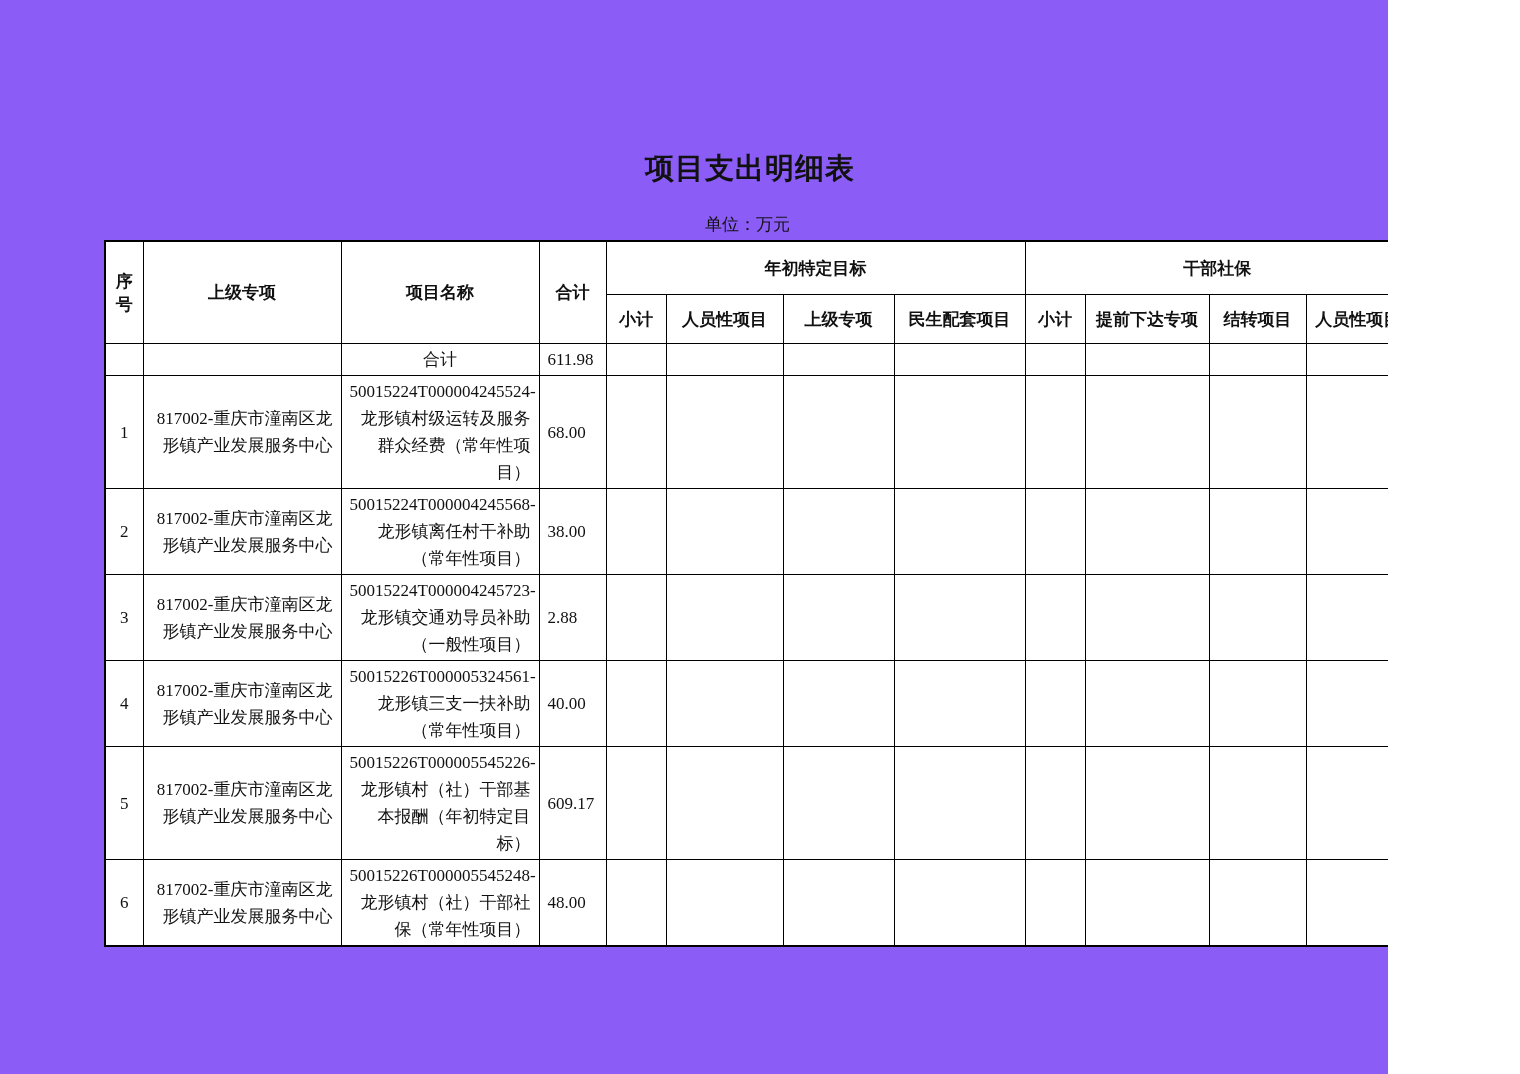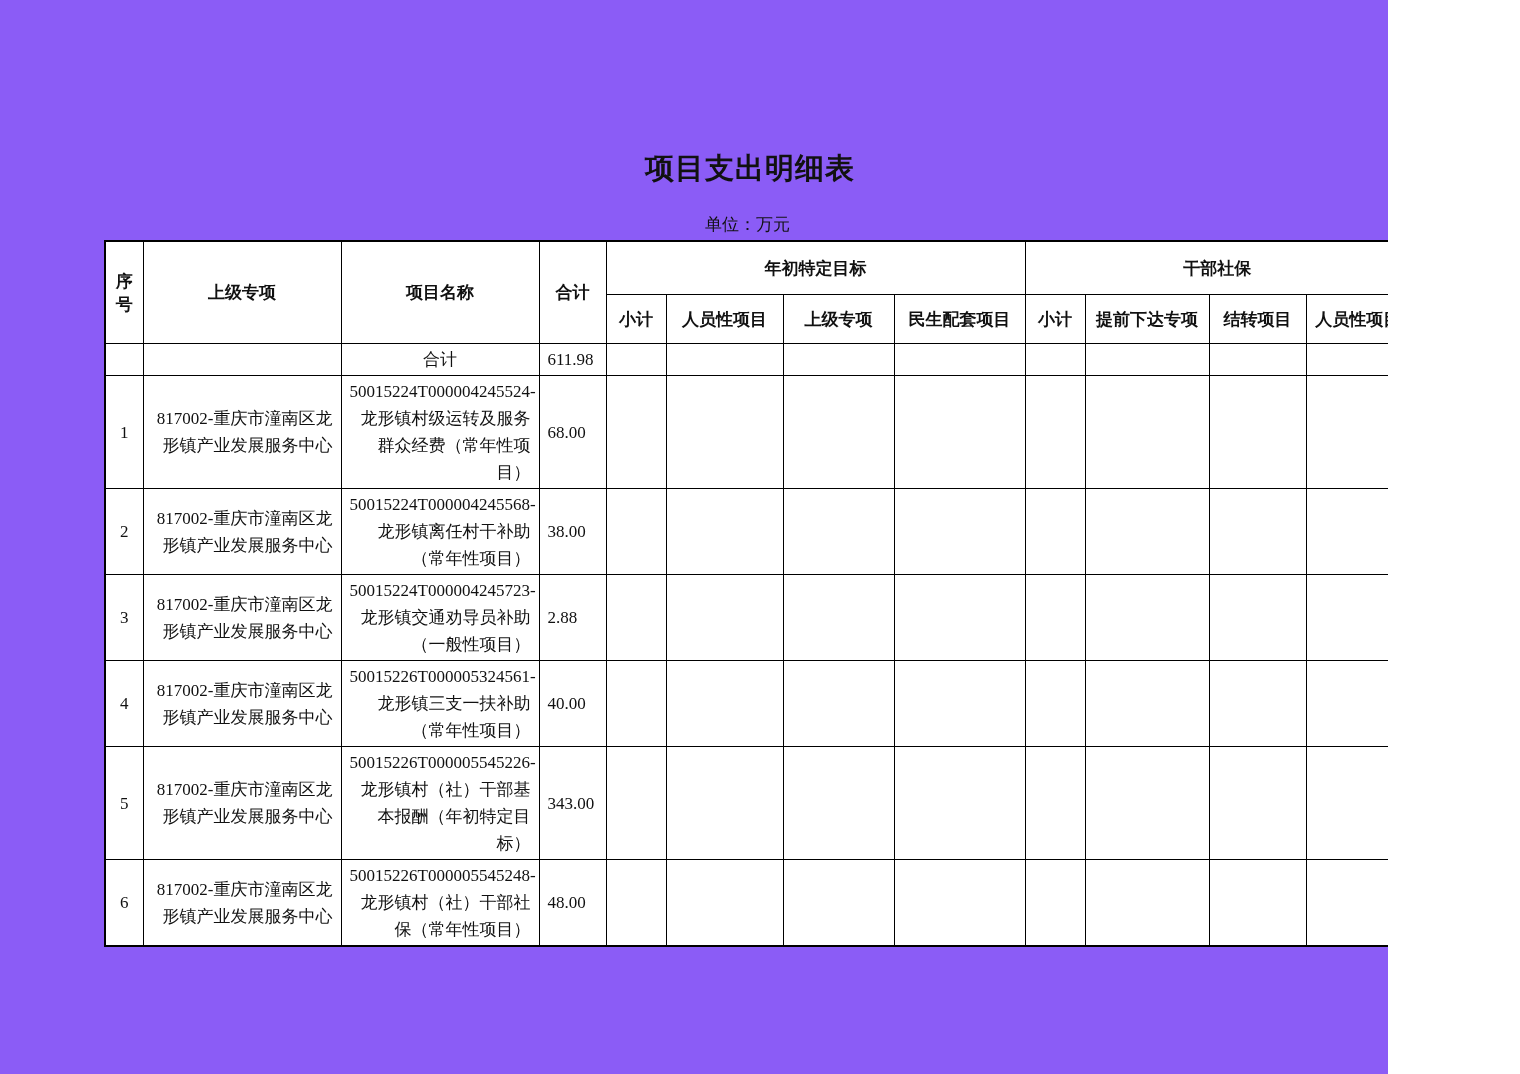--- a/index.html
+++ b/index.html
@@ -191,21 +191,21 @@
         <td></td>
         <td></td>
         <td></td>
         <td></td>
       </tr>
 
       <tr class="data-row">
         <td class="cell-center">5</td>
         <td class="cell-left">817002-重庆市潼南区龙形镇产业发展服务中心</td>
         <td class="cell-left">50015226T000005545226-龙形镇村（社）干部基本报酬（年初特定目标）</td>
-        <td class="cell-num">343.00</td>
+        <td class="cell-num">609.17</td>
         <td></td>
         <td></td>
         <td></td>
         <td></td>
         <td></td>
         <td></td>
         <td></td>
         <td></td>
       </tr>
 

